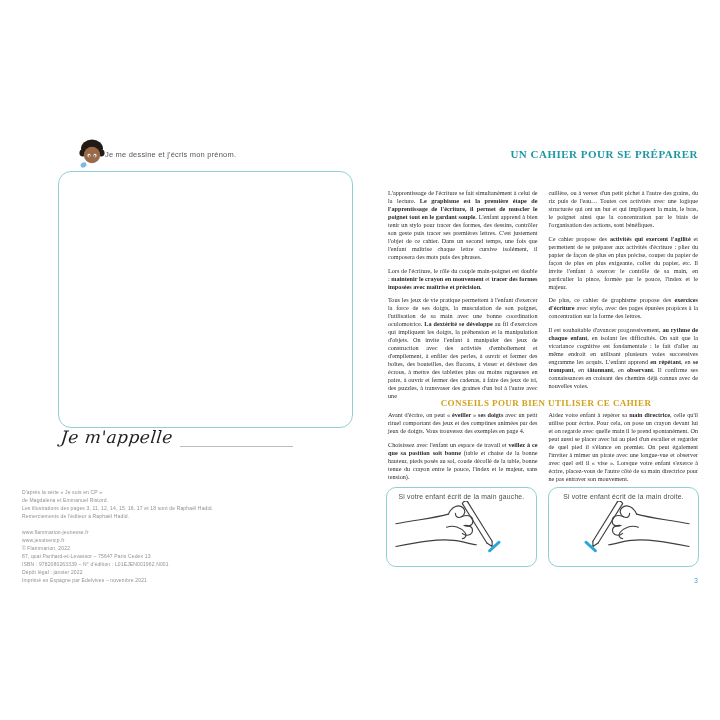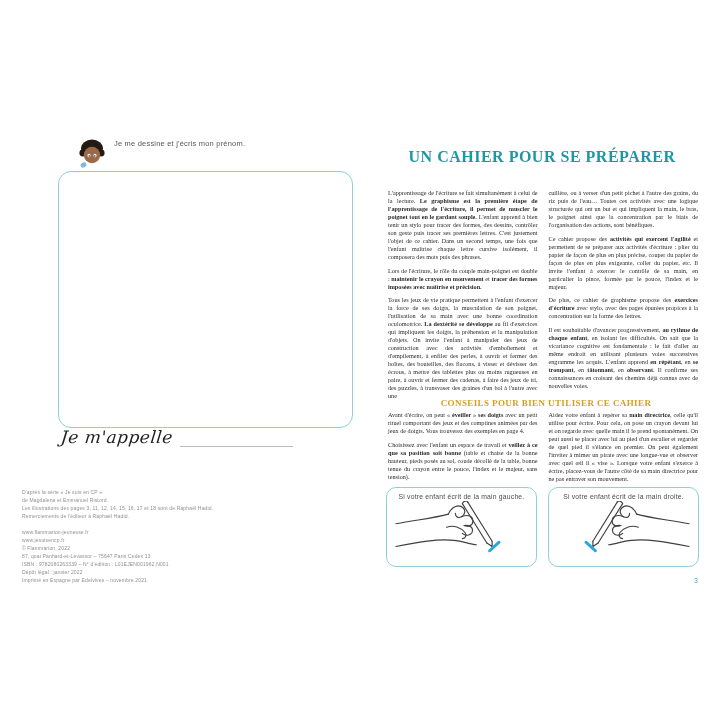--- a/index.html
+++ b/index.html
@@ -1,33 +1,33 @@
 <!DOCTYPE html>
 <html lang="fr" style="--accent_teal: #1e97a5; --accent_gold: #d2a21f; --border_teal: #8fd0d6; --ink_blue: #2aa7d8; --page_num_blue: #49a5c5;"><head>
 <meta charset="utf-8">
 <style>
   html,body{margin:0;padding:0;background:#e8e8e8;}
   .sheet{position:relative;width:720px;height:720px;background:#ffffff;overflow:hidden;
          font-family:"Liberation Sans",sans-serif;}
   
-  .prompt-row{position:absolute;left:79px;top:139px;display:flex;gap:9px;}
+  .prompt-row{position:absolute;left:79px;top:139px;display:flex;align-items:center;}
   .avatar{width:26px;height:30px;}
   .draw-prompt{font-size:7.5px;color:#54585b;letter-spacing:.2px;}
   .draw-box{position:absolute;left:58px;top:171px;width:293px;height:255px;
             border:1.5px solid var(--border_teal);border-radius:13px;background:#fff;}
   .name-row{position:absolute;left:61px;top:427px;display:flex;align-items:flex-end;}
   .cursive{font-family:"DejaVu Serif",serif;font-style:italic;font-size:17px;color:#1e1e1e;
            transform:skewX(-6deg);letter-spacing:.5px;}
   .name-line{width:113px;border-bottom:1px solid #bcbcbc;height:16px;margin-left:7px;}
   .credits{position:absolute;left:22px;top:488px;width:220px;font-size:5px;line-height:1.6;
            color:#8e9093;letter-spacing:.15px;}
   .credits>div+div{margin-top:8px;}
   
-  .page-title{position:absolute;left:386px;top:147px;width:312px;margin:0;text-align:center;
-              font-family:"Liberation Serif",serif;font-weight:bold;font-size:16px;line-height:1.3;
+  .page-title{position:absolute;left:386px;top:147px;width:312px;margin:0;text-align:right;
+              font-family:"Liberation Serif",serif;font-weight:bold;font-size:11px;line-height:1.3;
               color:var(--accent_teal);letter-spacing:.5px;}
   .page-title span{display:block;}
   .cols{display:flex;gap:11px;}
   .col{flex:1;text-align:justify;font-family:"Liberation Serif",serif;font-size:6.2px;
        line-height:1.29;color:#2b2b2b;}
   .col p{margin:0 0 5.5px 0;}
   .col strong{font-weight:bold;}
   .intro{position:absolute;left:388px;top:189px;width:310px;}
   .advice-heading{position:absolute;left:386px;top:394px;width:312px;margin:4px;text-align:center;
               font-family:"Liberation Serif",serif;font-weight:bold;font-size:9px;

